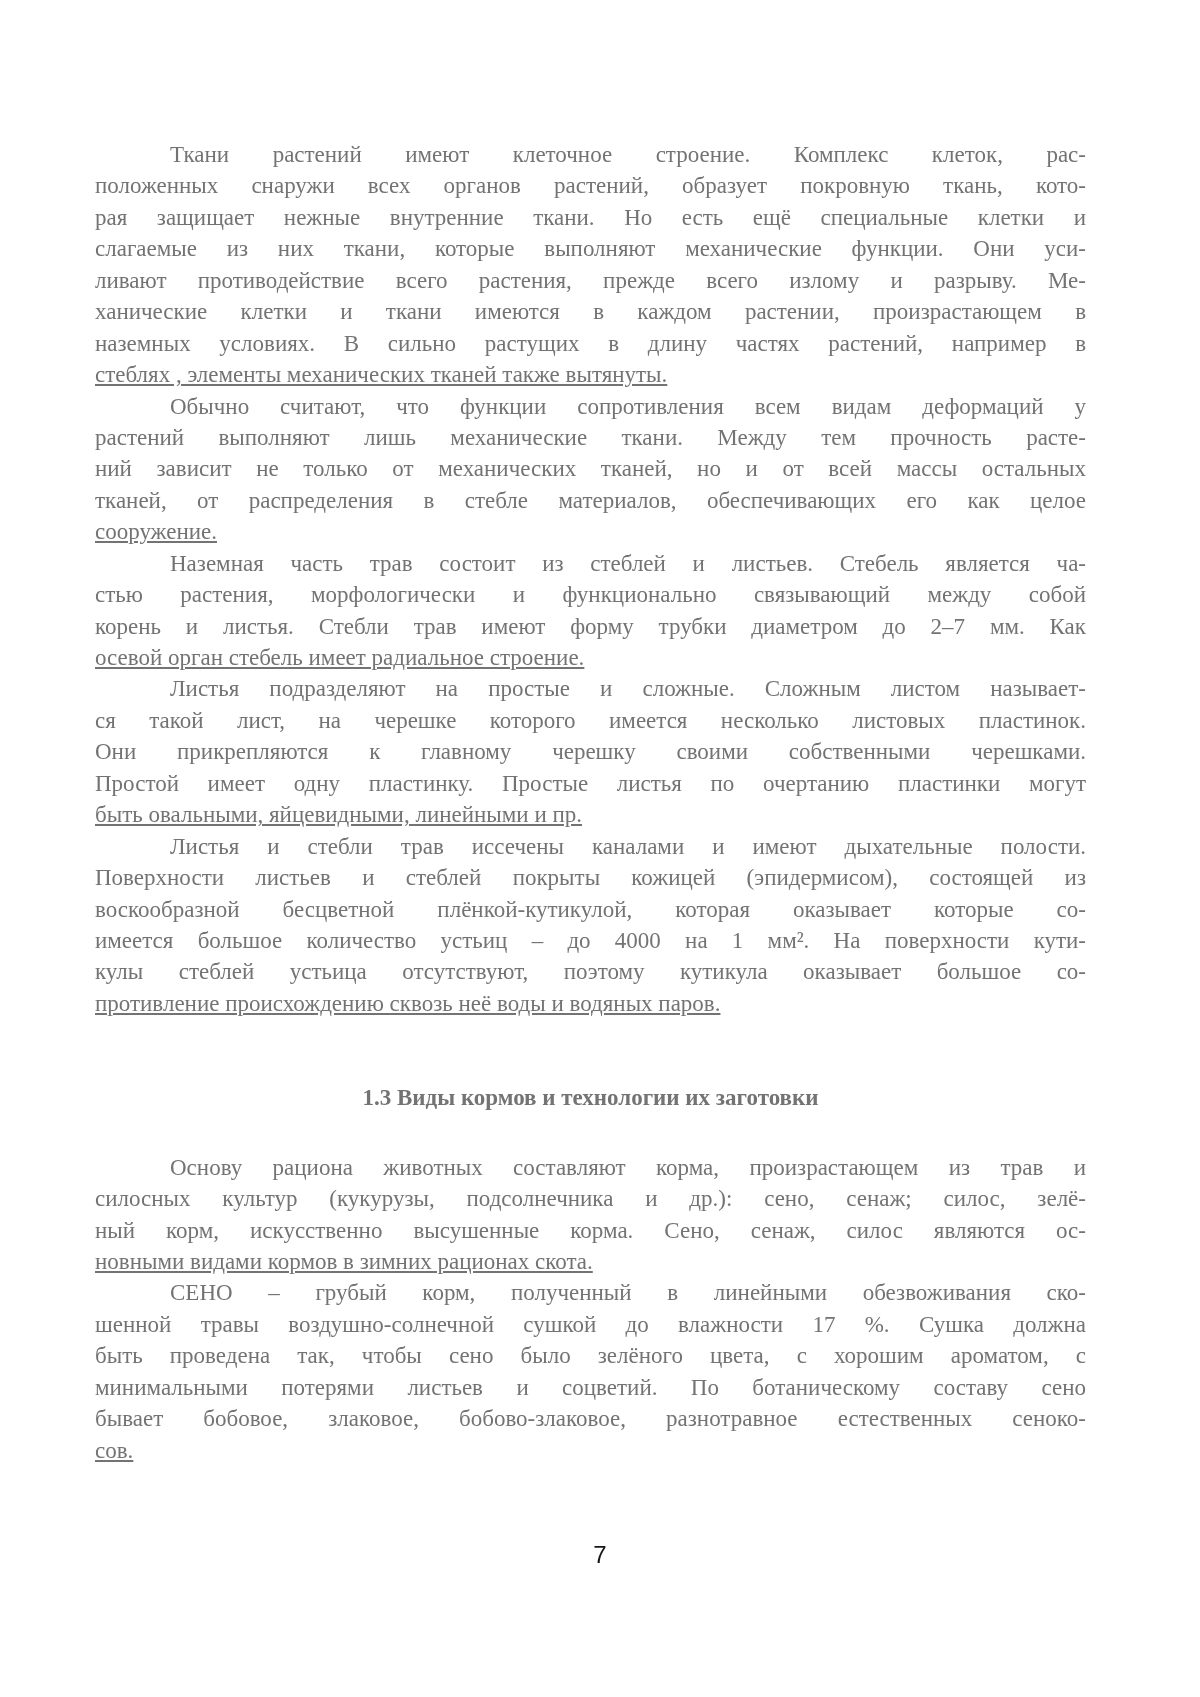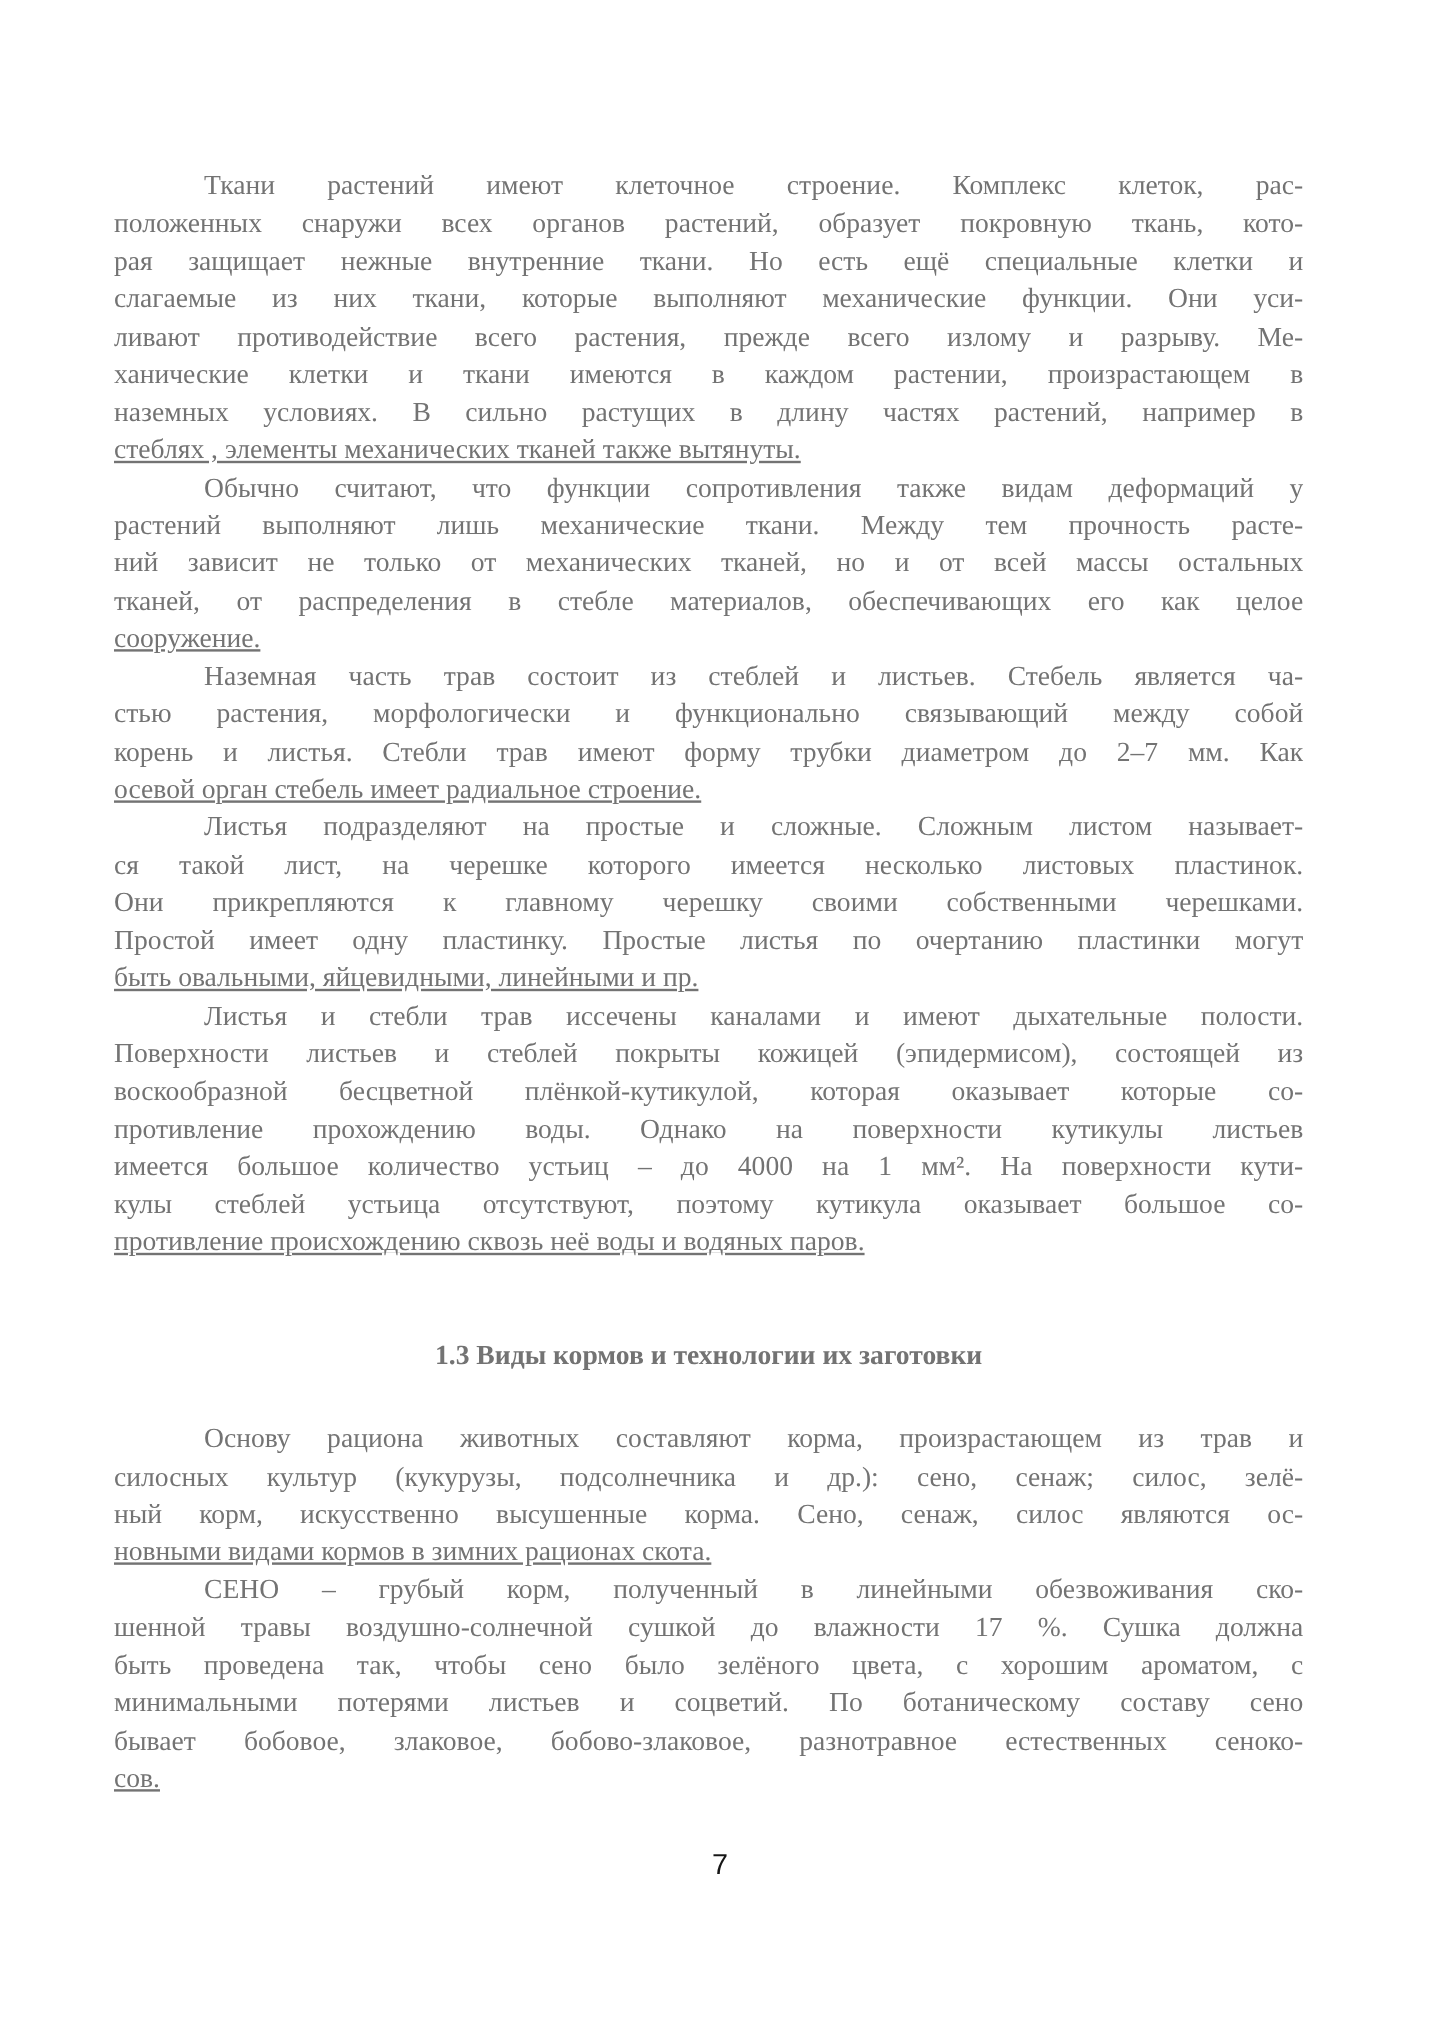--- a/index.html
+++ b/index.html
@@ -65,21 +65,21 @@
         <div class="line first">Ткани растений имеют клеточное строение. Комплекс клеток, рас-</div>
         <div class="line">положенных снаружи всех органов растений, образует покровную ткань, кото-</div>
         <div class="line">рая защищает нежные внутренние ткани. Но есть ещё специальные клетки и</div>
         <div class="line">слагаемые из них ткани, которые выполняют механические функции. Они уси-</div>
         <div class="line">ливают противодействие всего растения, прежде всего излому и разрыву. Ме-</div>
         <div class="line">ханические клетки и ткани имеются в каждом растении, произрастающем в</div>
         <div class="line">наземных условиях. В сильно растущих в длину частях растений, например в</div>
         <div class="line last">стеблях , элементы механических тканей также вытянуты.</div>
       </div>
       <div class="para">
-        <div class="line first">Обычно считают, что функции сопротивления также видам деформаций у</div>
+        <div class="line first">Обычно считают, что функции сопротивления всем видам деформаций у</div>
         <div class="line">растений выполняют лишь механические ткани. Между тем прочность расте-</div>
         <div class="line">ний зависит не только от механических тканей, но и от всей массы остальных</div>
         <div class="line">тканей, от распределения в стебле материалов, обеспечивающих его как целое</div>
         <div class="line last">сооружение.</div>
       </div>
       <div class="para">
         <div class="line first">Наземная часть трав состоит из стеблей и листьев. Стебель является ча-</div>
         <div class="line">стью растения, морфологически и функционально связывающий между собой</div>
         <div class="line">корень и листья. Стебли трав имеют форму трубки диаметром до 2–7 мм. Как</div>
         <div class="line last">осевой орган стебель имеет радиальное строение.</div>
@@ -88,21 +88,20 @@
         <div class="line first">Листья подразделяют на простые и сложные. Сложным листом называет-</div>
         <div class="line">ся такой лист, на черешке которого имеется несколько листовых пластинок.</div>
         <div class="line">Они прикрепляются к главному черешку своими собственными черешками.</div>
         <div class="line">Простой имеет одну пластинку. Простые листья по очертанию пластинки могут</div>
         <div class="line last">быть овальными, яйцевидными, линейными и пр.</div>
       </div>
       <div class="para">
         <div class="line first">Листья и стебли трав иссечены каналами и имеют дыхательные полости.</div>
         <div class="line">Поверхности листьев и стеблей покрыты кожицей (эпидермисом), состоящей из</div>
         <div class="line">воскообразной бесцветной плёнкой-кутикулой, которая оказывает которые со-</div>
-        <div class="line">противление прохождению воды. Однако на поверхности кутикулы листьев</div>
         <div class="line">имеется большое количество устьиц – до 4000 на 1 мм². На поверхности кути-</div>
         <div class="line">кулы стеблей устьица отсутствуют, поэтому кутикула оказывает большое со-</div>
         <div class="line last">противление происхождению сквозь неё воды и водяных паров.</div>
       </div>
       <div class="heading">1.3 Виды кормов и технологии их заготовки</div>
       <div class="para">
         <div class="line first">Основу рациона животных составляют корма, произрастающем из трав и</div>
         <div class="line">силосных культур (кукурузы, подсолнечника и др.): сено, сенаж; силос, зелё-</div>
         <div class="line">ный корм, искусственно высушенные корма. Сено, сенаж, силос являются ос-</div>
         <div class="line last">новными видами кормов в зимних рационах скота.</div>

